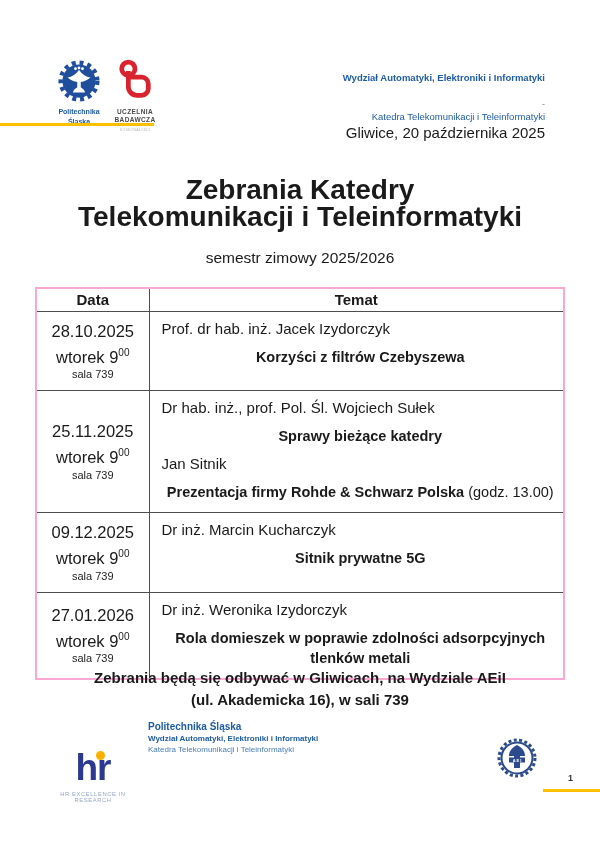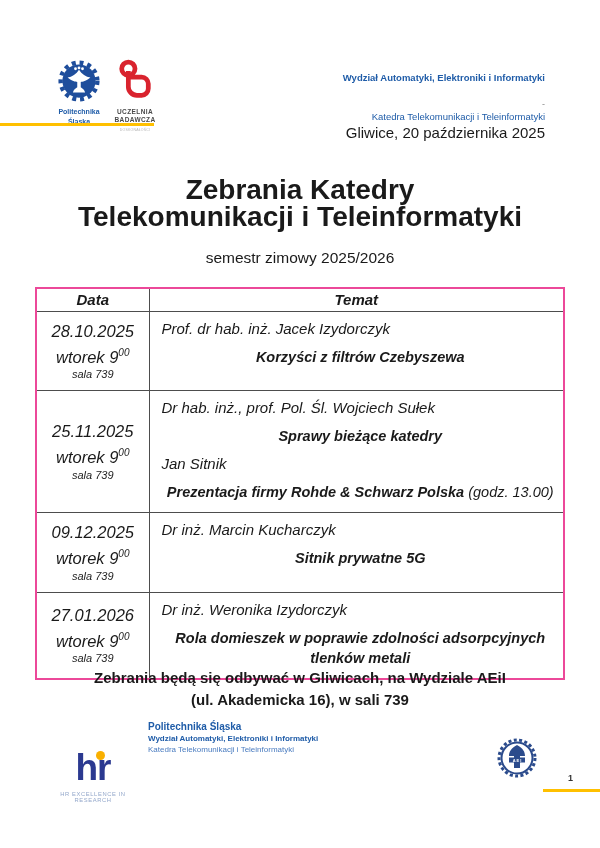--- a/index.html
+++ b/index.html
@@ -28,21 +28,21 @@
   .title-block { position:absolute; left:0; right:0; top:176px; text-align:center; }
   .title-block .t { font-size:28px; font-weight:bold; line-height:27px; }
   .title-block .sub { font-size:15.5px; margin-top:19px; }
 
   
   table.schedule {
     position:absolute; left:35px; top:287px; width:530px;
     border-collapse:collapse; table-layout:fixed;
   }
   table.schedule, table.schedule th, table.schedule td { border:1.5px solid #4d4d4d; }
-  table.schedule { border:2px solid #ec4899;font-style:italic; }
+  table.schedule { border:2px solid #f9a8d4; }
   col.c-data { width:113px; }
   th.hdr { height:23px; font-size:15px; font-weight:bold; text-align:center; vertical-align:middle; }
   td.data-cell { text-align:center; vertical-align:middle; padding:8px 2px; }
   td.data-cell .date { font-size:16.5px; line-height:22px; }
   td.data-cell .day  { font-size:16.5px; line-height:21px; }
   td.data-cell .day sup { font-size:10px; }
   td.data-cell .room { font-size:11px; line-height:15px; color:#222; }
   td.temat { vertical-align:top; padding:7px 4px 2px 12px; }
   td.temat .speaker { font-size:15px; line-height:20px; margin-bottom:8px; text-align:left; }
   td.temat .topic { font-size:14.5px; line-height:20px; margin-bottom:8px; text-align:center; font-weight:bold; }

